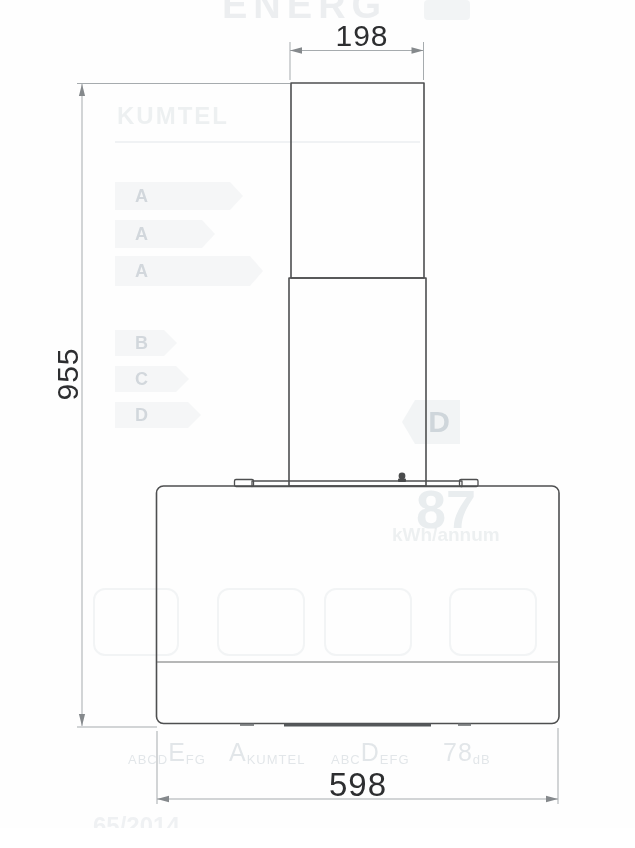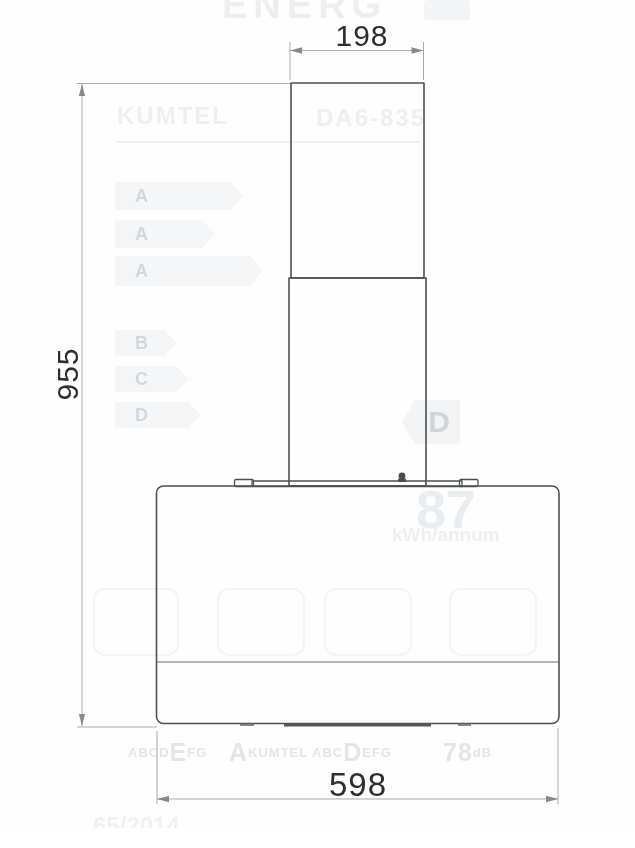--- a/index.html
+++ b/index.html
@@ -39,42 +39,41 @@
     display:flex; align-items:center; justify-content:flex-end;
   }
   .wm-class-arrow span { position:static; margin-right:10px; font-size:30px; font-weight:700; color:rgba(118,138,152,0.28); }
   .wm-87 { left:416px; top:478px; font-size:54px; font-weight:700; color:rgba(140,158,170,0.18); }
   .wm-kwh { left:392px; top:524px; font-size:19px; font-weight:600; color:rgba(140,158,170,0.15); }
   .wm-box { top:588px; height:64px; border:2px solid rgba(140,158,170,0.10); border-radius:12px; }
   .wm-box1 { left:93px;  width:82px; }
   .wm-box2 { left:217px; width:84px; }
   .wm-box3 { left:324px; width:84px; }
   .wm-box4 { left:449px; width:84px; }
-  .wm-grp { top:738px; display:inline-flex; align-items:center; color:rgba(128,146,158,0.22); font-weight:700; letter-spacing:1px; }
+  .wm-grp { top:738px; display:inline-flex; align-items:flex-end; color:rgba(128,146,158,0.22); font-weight:400; letter-spacing:1px; }
   .wm-grp .sm { position:static; font-size:13px; }
   .wm-grp .bg { position:static; font-size:25px; }
   .wm-g1 { left:128px; }
   .wm-g2 { left:229px; }
-  .wm-g3 { left:312px; }
+  .wm-g3 { left:331px; }
   .wm-g4 { left:443px; }
   .wm-reg { left:93px; top:812px; font-size:24px; font-weight:700; color:rgba(140,158,170,0.13); }
   
   svg.lineart { position:absolute; left:0; top:0; }
   .dim-text { fill:#2d2e30; font-family:"Liberation Sans", sans-serif; letter-spacing:1px; }
 </style>
 </head>
 <body>
 
 <div class="stage">
 
   <div class="wm">
     <div class="wm-energ">ENERG</div>
     <div class="wm-flag"></div>
     <div class="wm-brand">KUMTEL</div>
-    <div class="wm-model">DA6-835</div>
     <div class="wm-underline"></div>
 
     <div class="wm-bar" style="top:182px;width:128px;height:28px;">
         <span>A</span>
       </div>
     <div class="wm-bar" style="top:220px;width:100px;height:28px;">
         <span>A</span>
       </div>
     <div class="wm-bar" style="top:256px;width:148px;height:30px;">
         <span>A</span>

